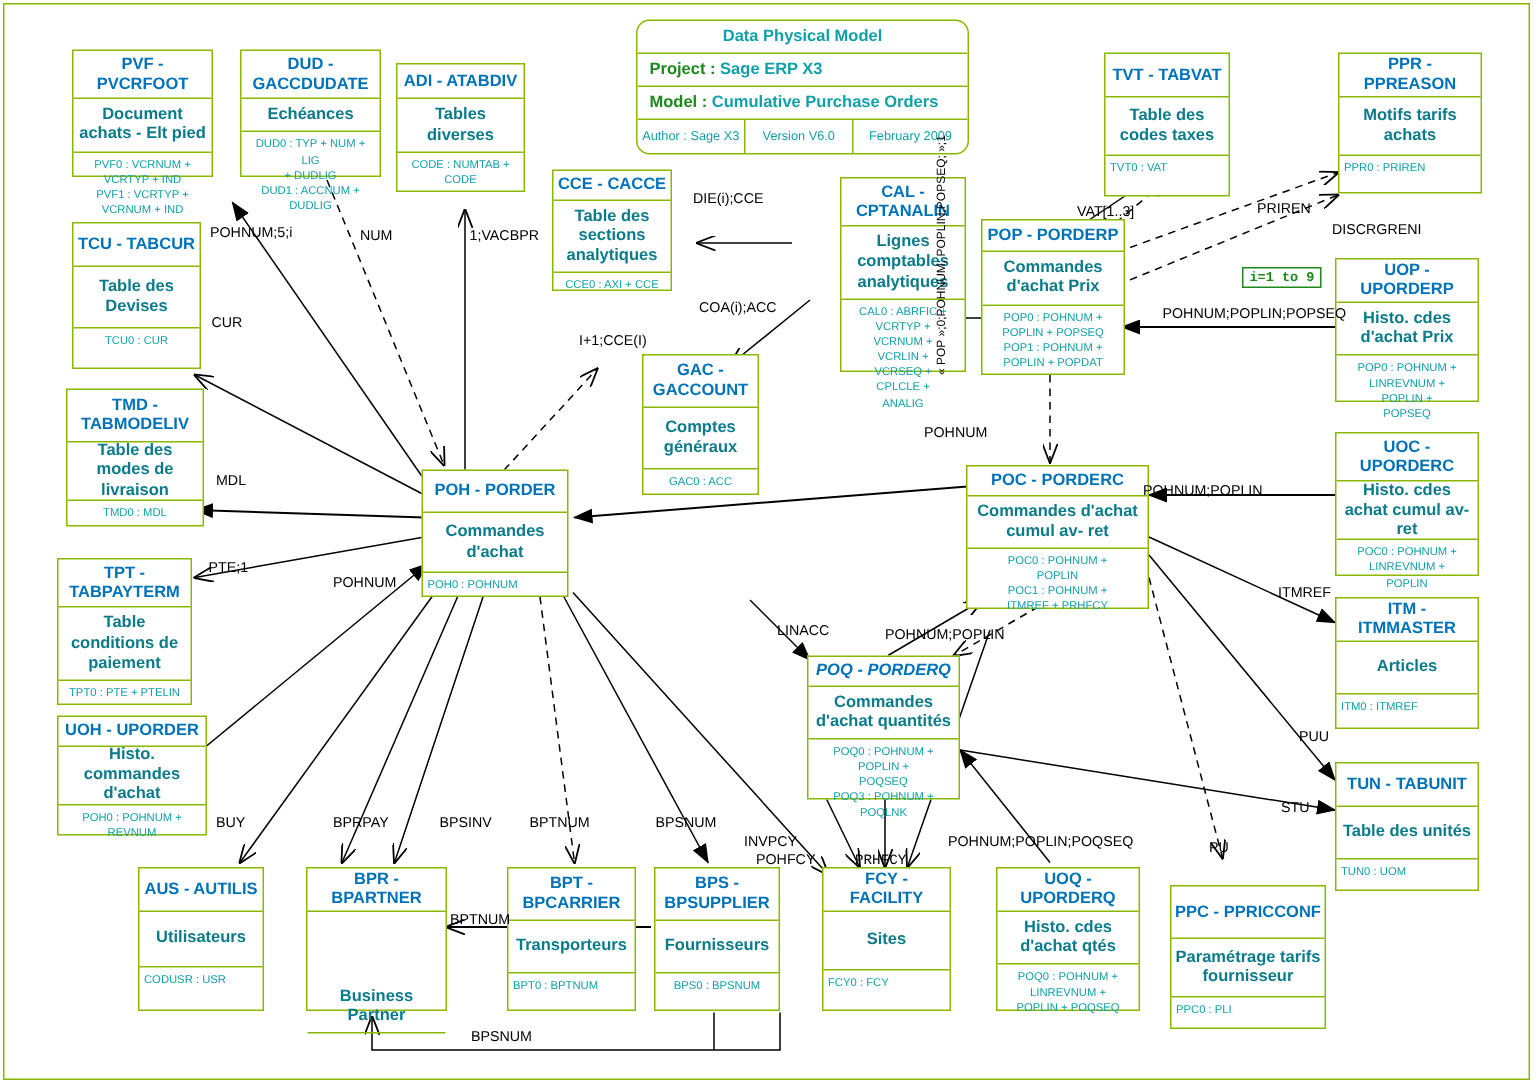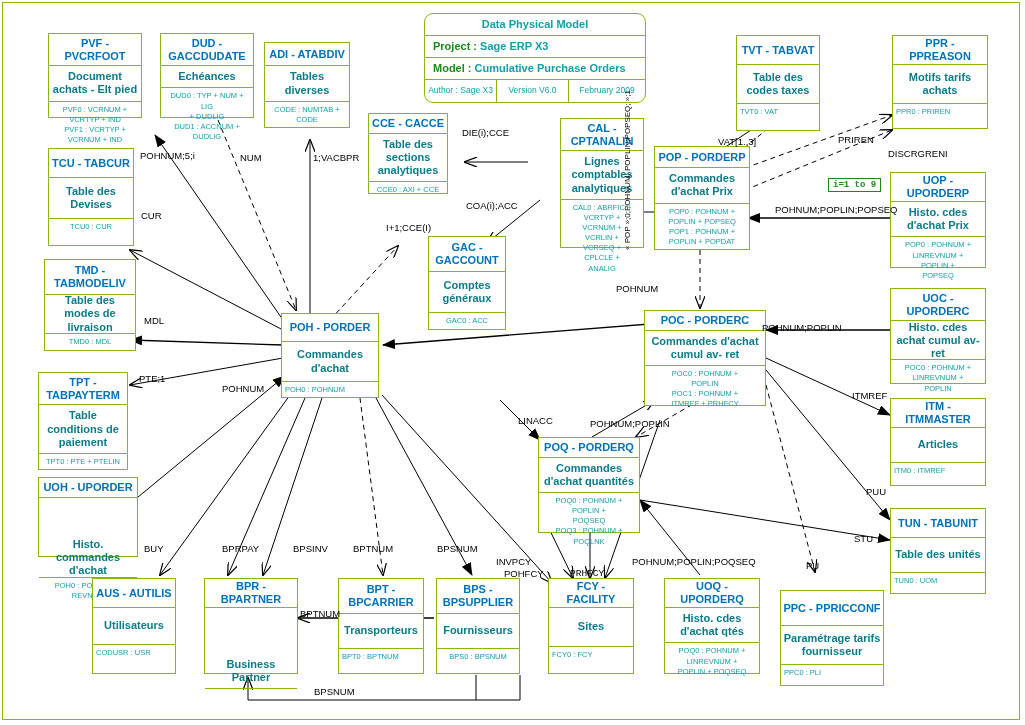--- a/index.html
+++ b/index.html
@@ -292,21 +292,21 @@
     <div class="code" style="height:28px;">TPT -
 TABPAYTERM</div>
     <div class="desc" style="height:42px;">Table
 conditions de
 paiement</div>
     <div class="keys">TPT0 : PTE + PTELIN</div>
   </div>
 
   <div class="ent" style="left:38px;top:477px;width:100px;height:80px;">
     <div class="code" style="height:22px;">UOH - UPORDER</div>
-    <div class="desc" style="height:30px;margin-top:41px;">Histo. commandes
+    <div class="desc" style="height:30px;">Histo. commandes
 d'achat</div>
     <div class="keys">POH0 : POHNUM +
           REVNUM</div>
   </div>
 
   <div class="ent" style="left:368px;top:113px;width:80px;height:81px;">
     <div class="code" style="height:20px;">CCE - CACCE</div>
     <div class="desc" style="height:42px;">Table des
 sections
 analytiques</div>
@@ -398,21 +398,21 @@
           POPLIN</div>
   </div>
 
   <div class="ent" style="left:890px;top:398px;width:96px;height:88px;">
     <div class="code" style="height:22px;">ITM - ITMMASTER</div>
     <div class="desc" style="height:26px;">Articles</div>
     <div class="keys" style="text-align:left;">ITM0 : ITMREF</div>
   </div>
 
   <div class="ent" style="left:538px;top:437px;width:102px;height:96px;">
-    <div class="code" style="height:22px;">POQ - PORDERQ</div>
+    <div class="code" style="height:22px;font-style:italic;">POQ - PORDERQ</div>
     <div class="desc" style="height:30px;">Commandes
 d'achat quantités</div>
     <div class="keys">POQ0 : POHNUM +
           POPLIN +
           POQSEQ
 POQ3 : POHNUM +
           POQLNK</div>
   </div>
 
   <div class="ent" style="left:890px;top:508px;width:96px;height:86px;">

